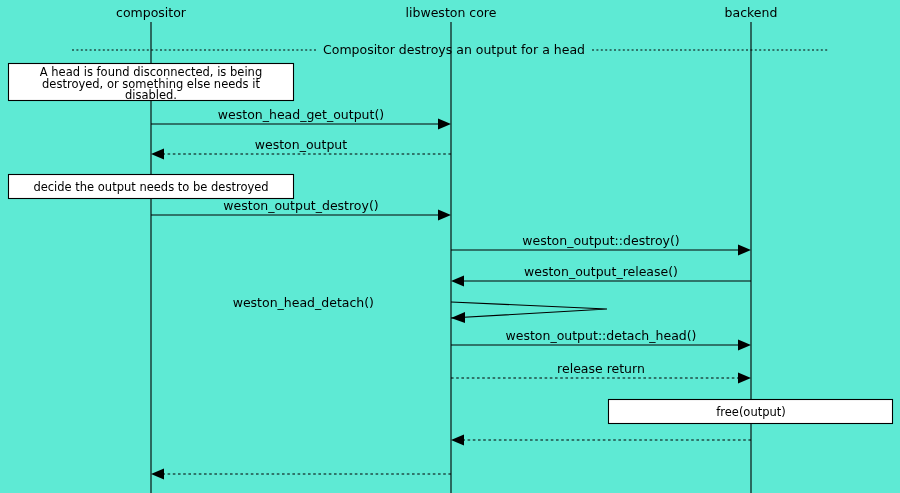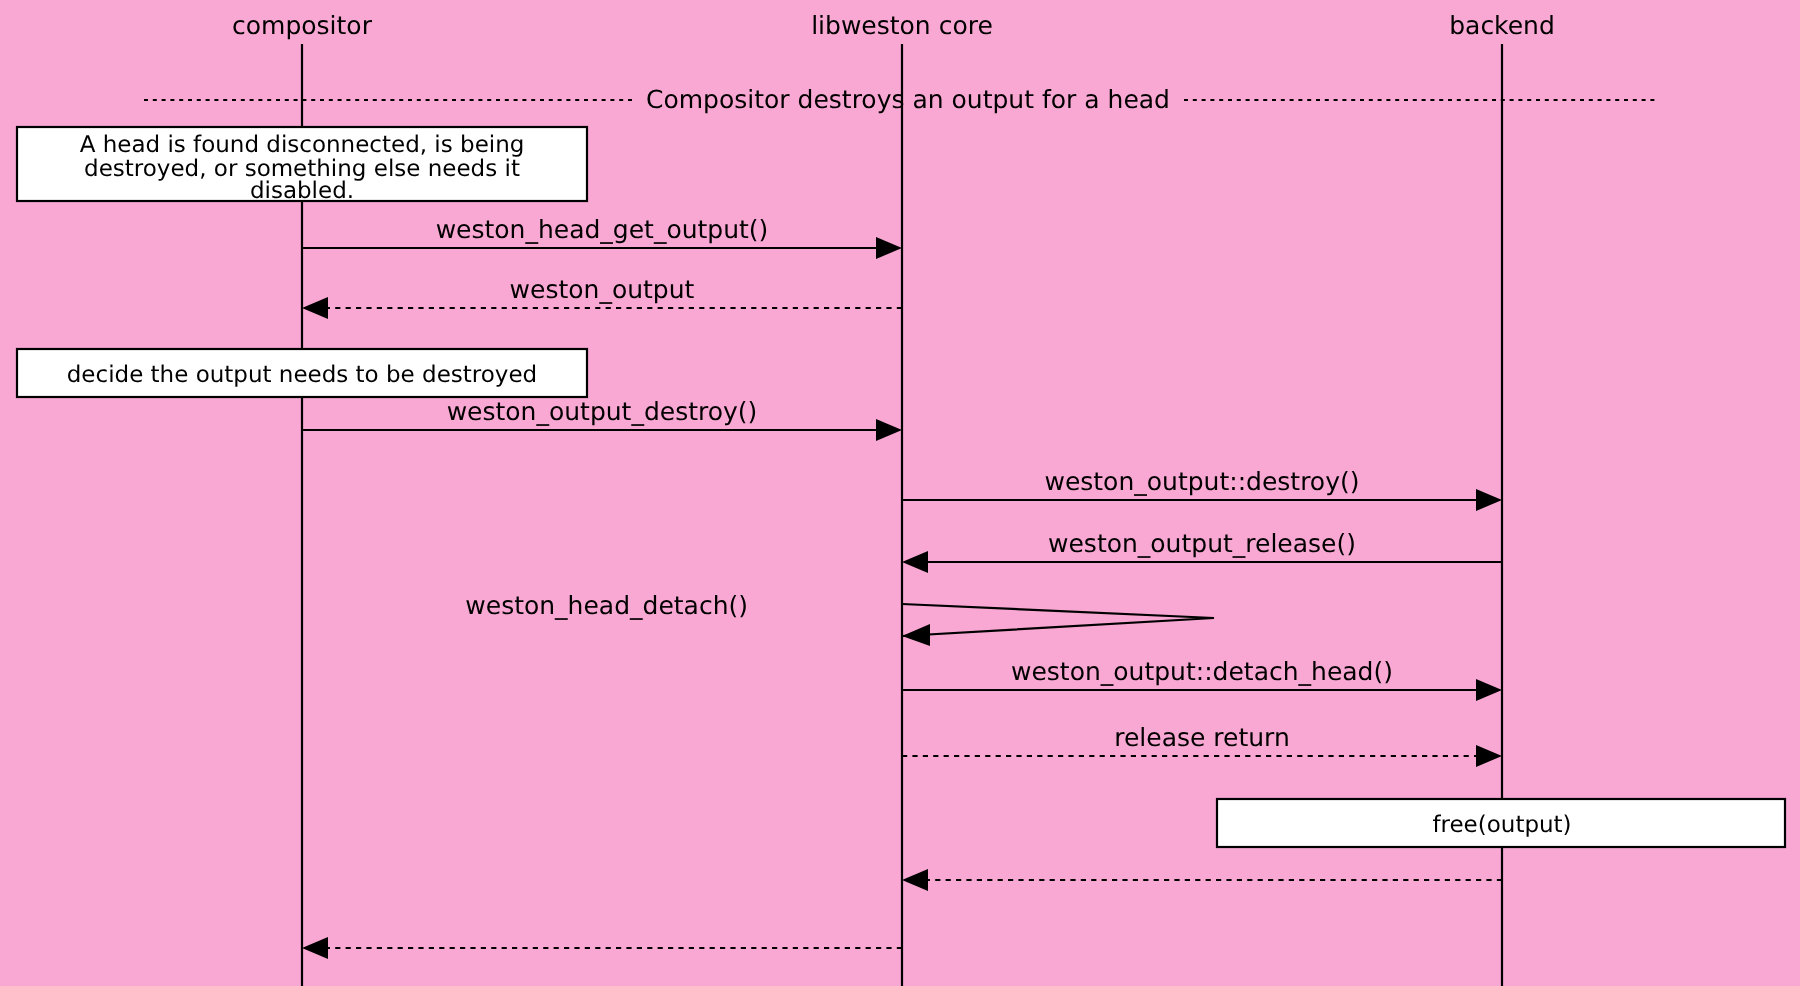--- a/index.html
+++ b/index.html
@@ -7,21 +7,21 @@
     padding: 0;
     background: #ffffff;
   }
   body {
     font-family: "DejaVu Sans", "Liberation Sans", sans-serif;
   }
   #diagram-root {
     position: relative;
     width: 900px;
     height: 493px;
-    background: #f9a8d4;
+    background: #5eead4;
     overflow: hidden;
   }
   svg.seq {
     position: absolute;
     top: 0;
     left: 0;
     width: 900px;
     height: 493px;
   }
   .lifeline-label {

